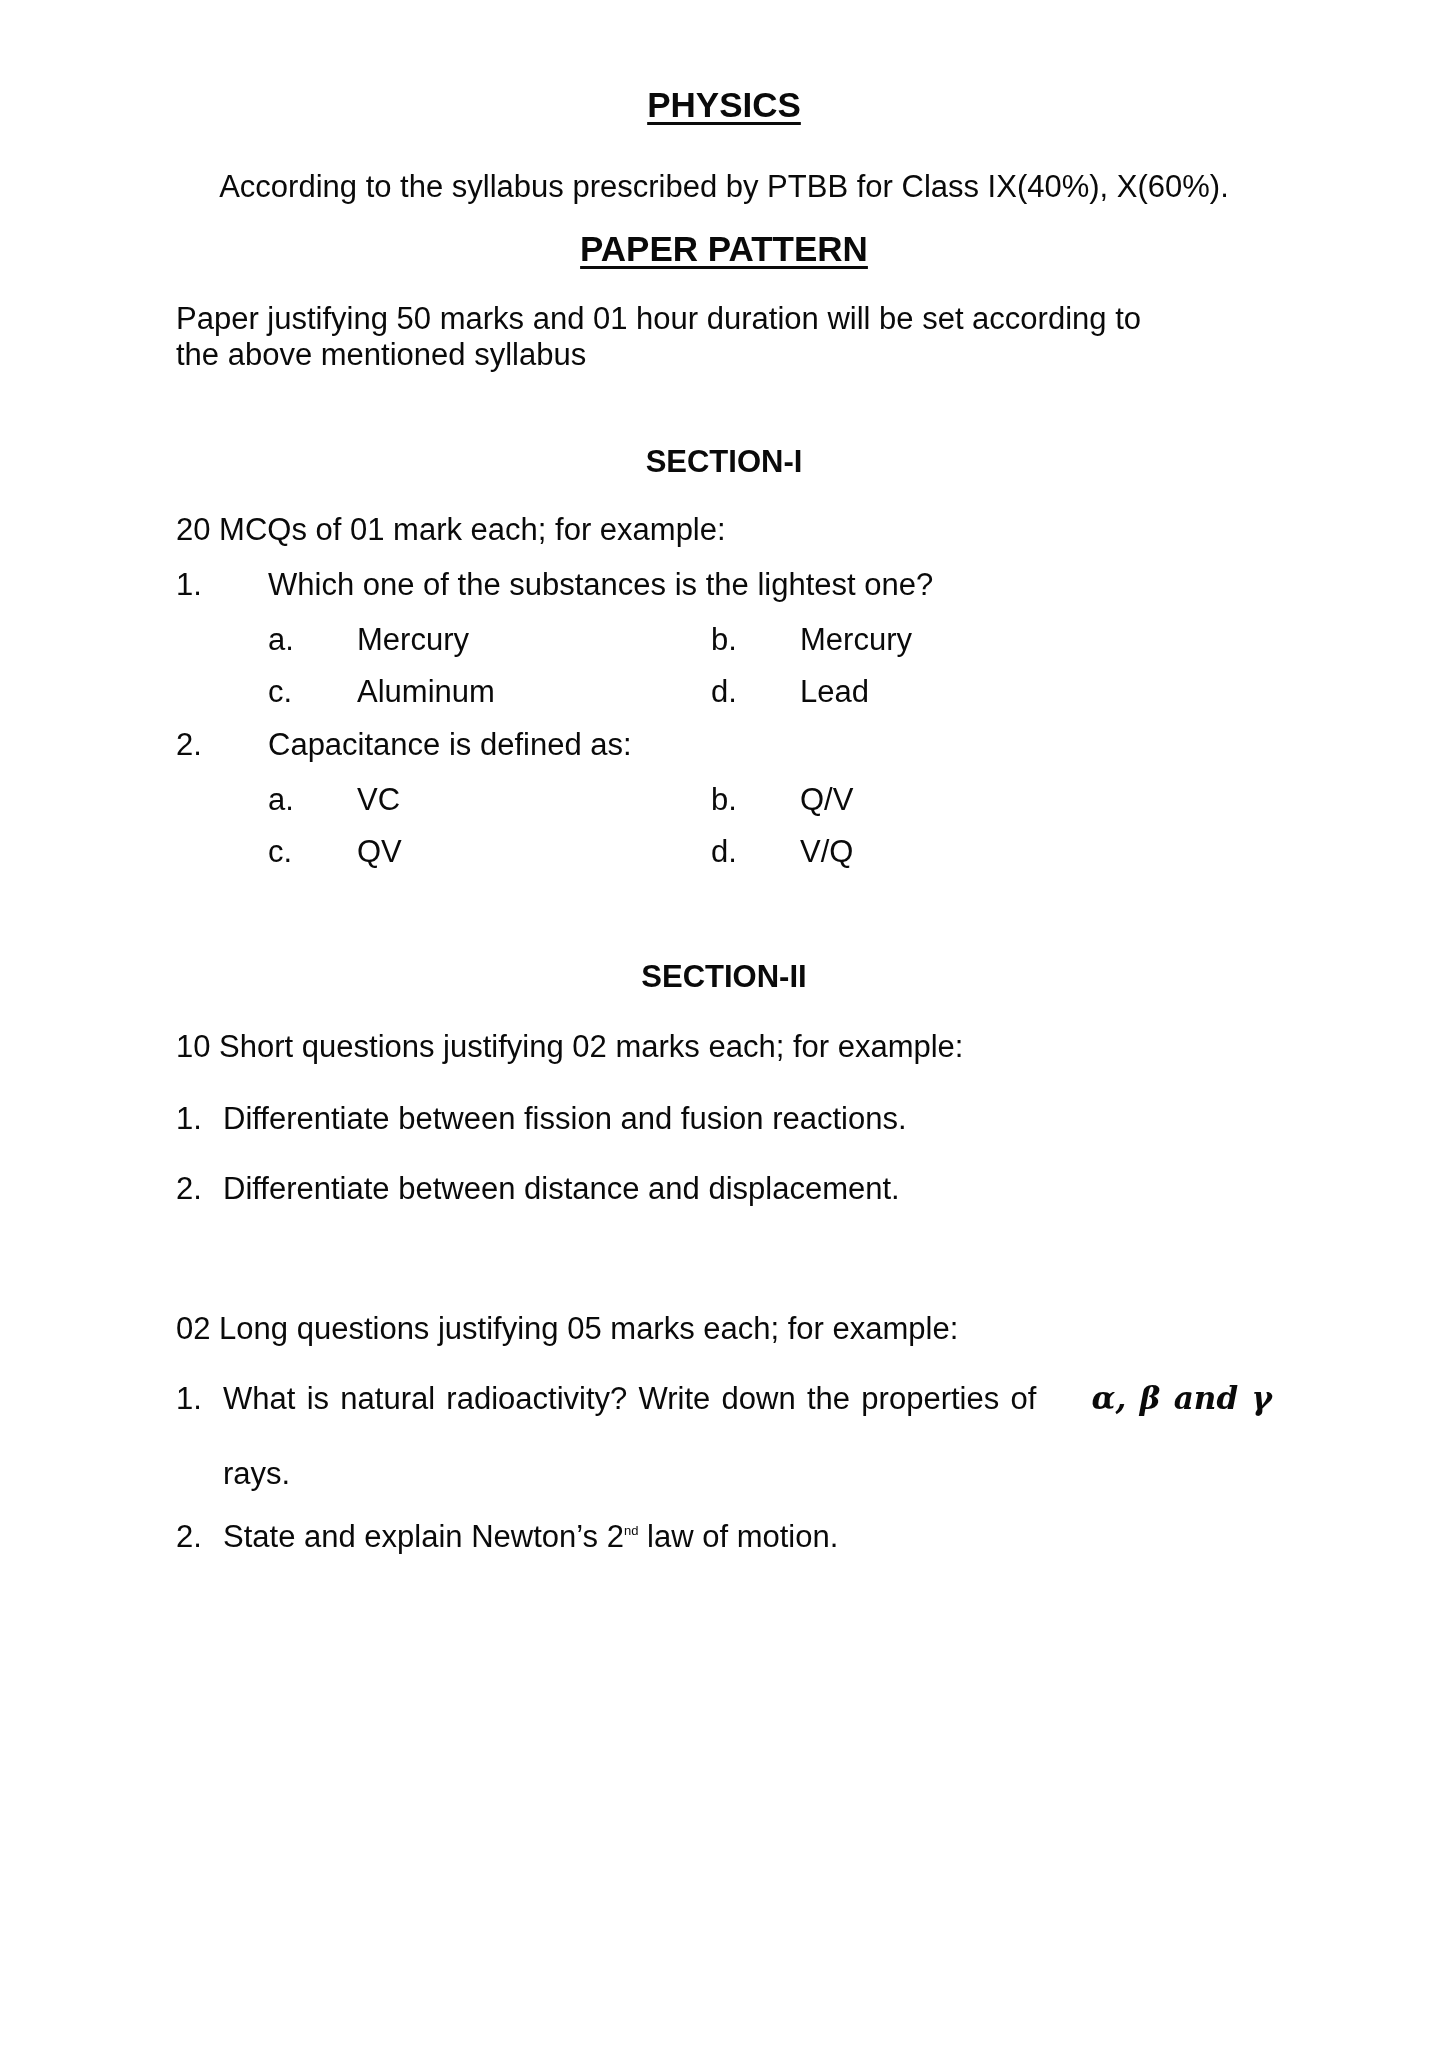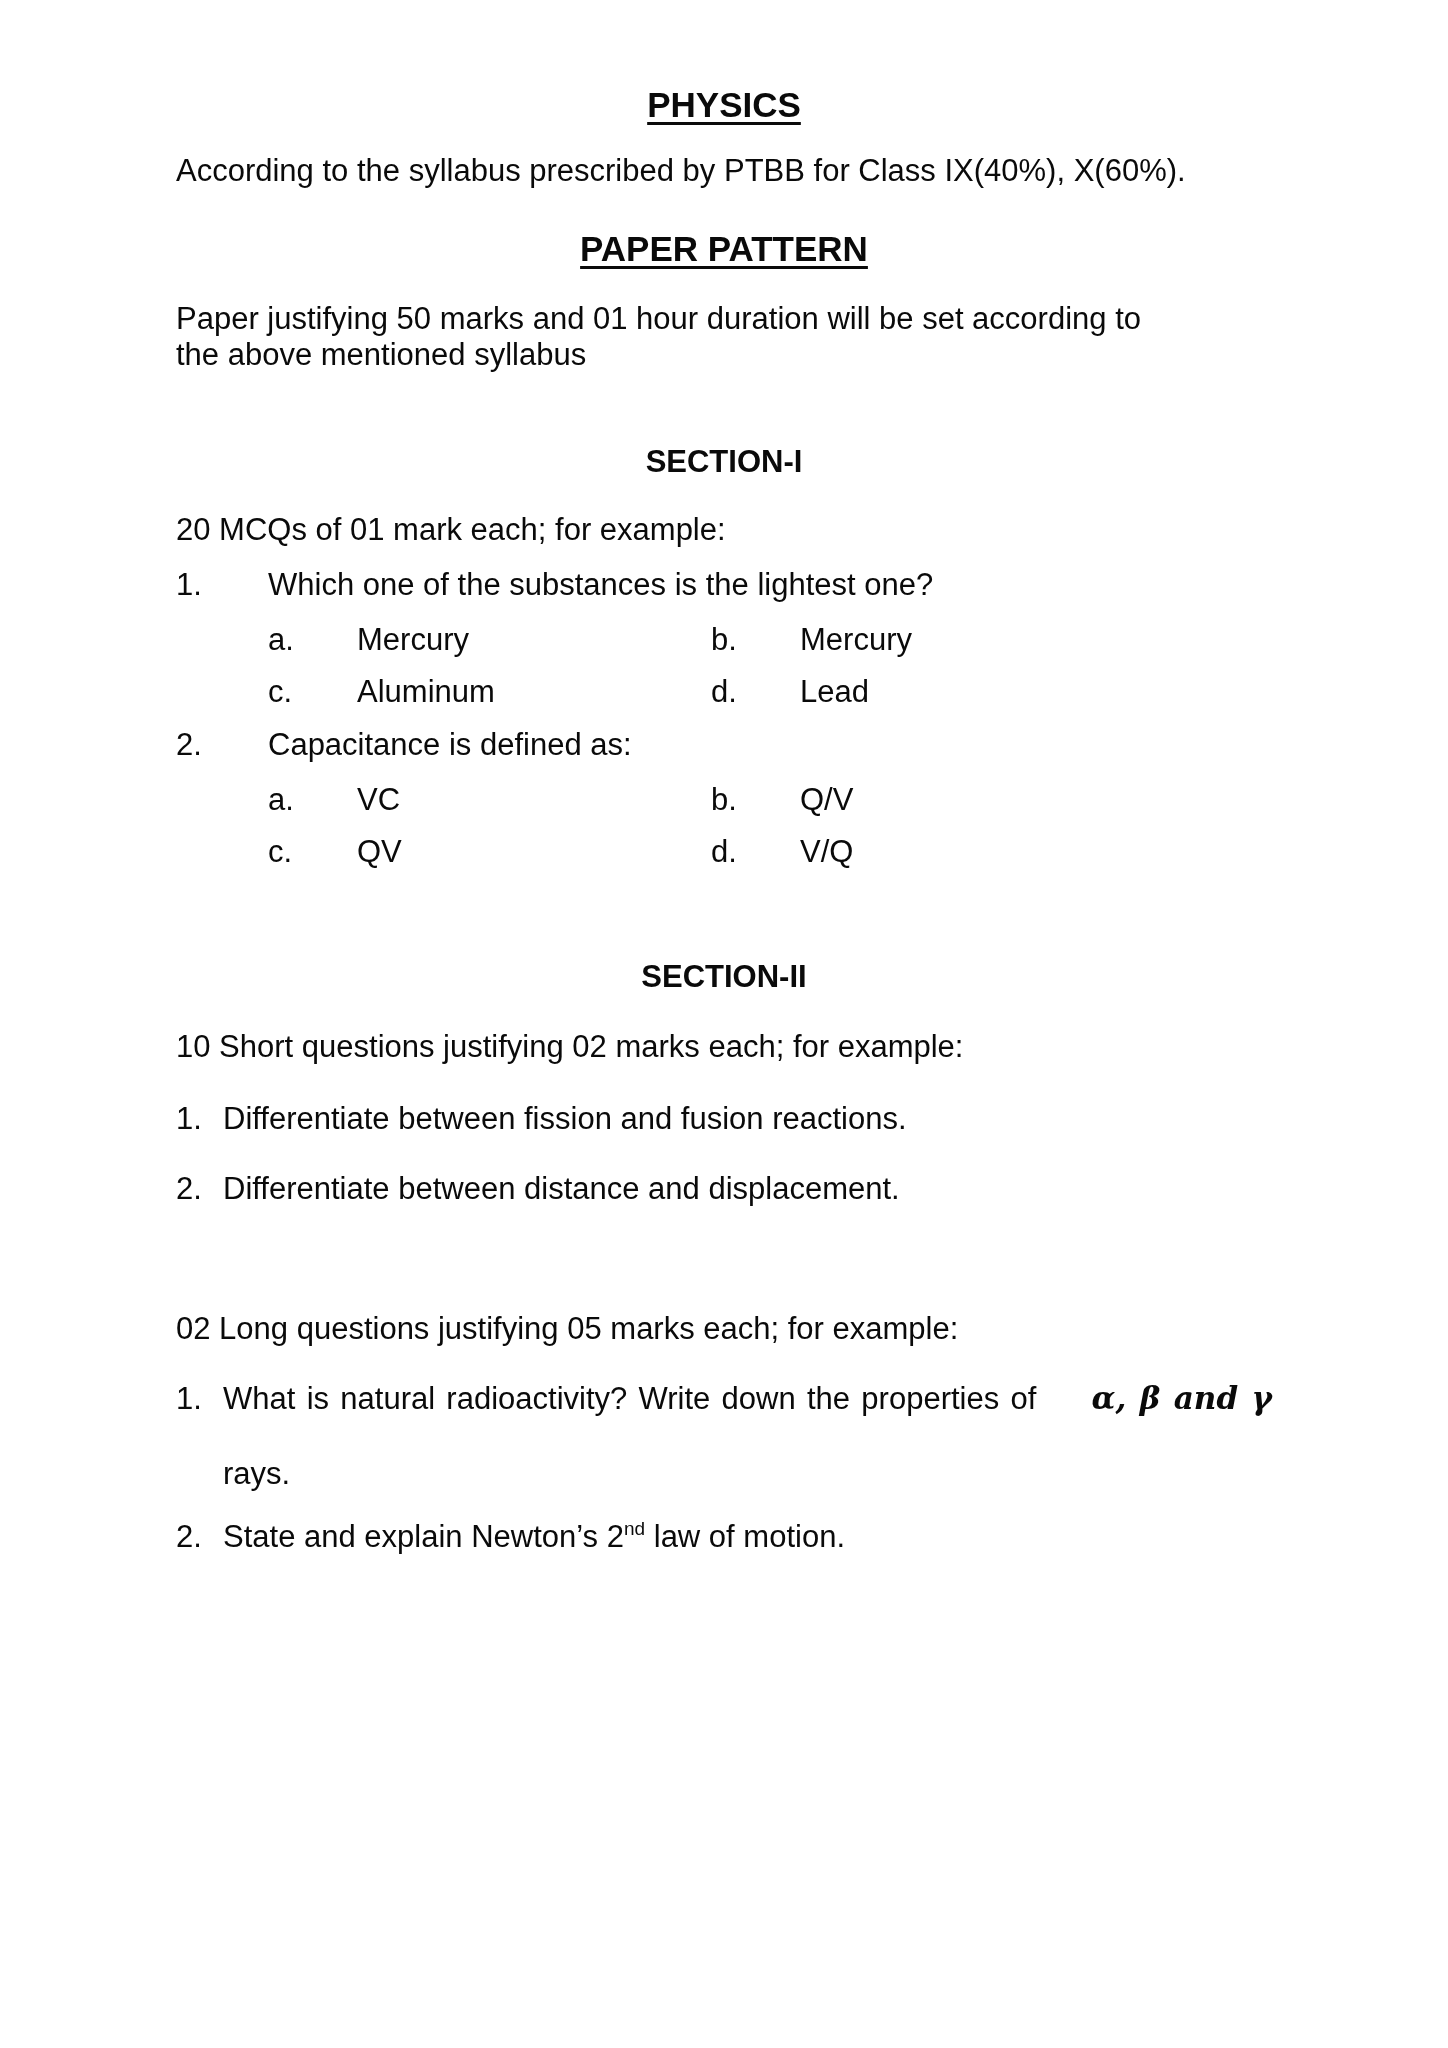--- a/index.html
+++ b/index.html
@@ -29,21 +29,21 @@
     text-decoration: underline;
     text-decoration-thickness: 3px;
     text-underline-offset: 5px;
   }
   .heading-section {
     font-size: 31px;
     font-weight: bold;
     text-align: center;
   }
   .b-title    { top: 84px; }
-  .b-intro    { top: 152px; }
+  .b-intro    { top: 168px; text-align: center; }
   .b-pattern  { top: 228px; }
   .b-patbody  { top: 301px; line-height: 36px; }
   .b-s1h      { top: 443px; }
   .b-s1i      { top: 511px; }
   .b-q1       { top: 566px; }
   .b-q1ab     { top: 621px; }
   .b-q1cd     { top: 673px; }
   .b-q2       { top: 726px; }
   .b-q2ab     { top: 781px; }
   .b-q2cd     { top: 833px; }
@@ -79,21 +79,21 @@
   .indent47 { padding-left: 47px; }
 
   .math {
     font-family: "DejaVu Serif", serif;
     font-style: italic;
     font-weight: bold;
     white-space: nowrap;
     margin-left: 44px;
   }
   sup.ord {
-    font-size: 19px;
+    font-size: 13px;
     position: relative;
     top: -1px;
     vertical-align: super;
     line-height: 0;
   }
 </style>
 </head>
 <body>
 
 <div class="page">

